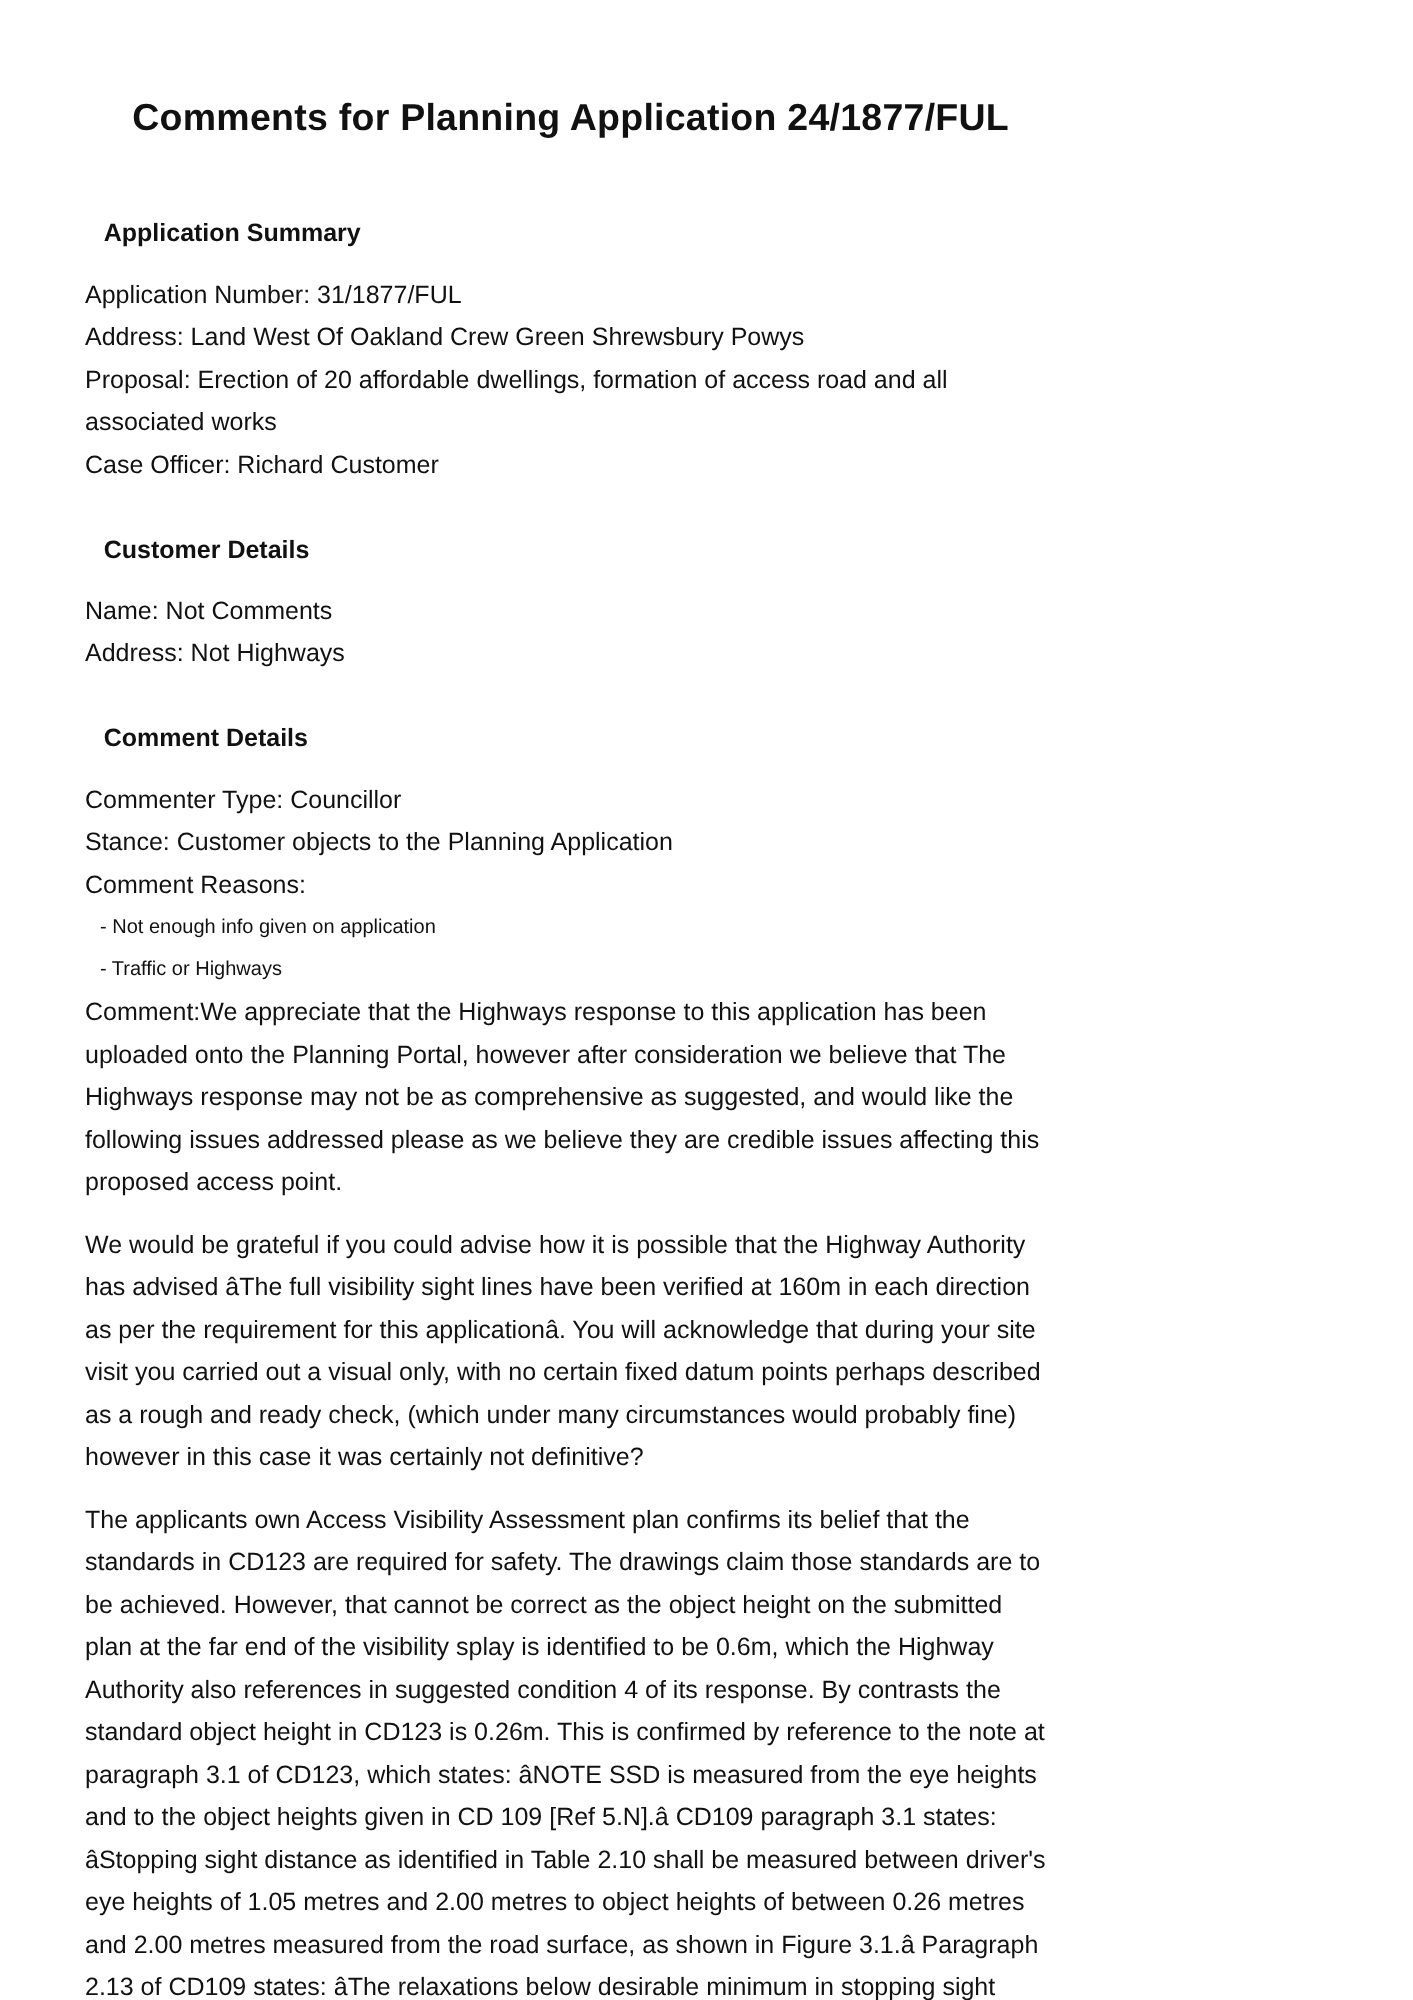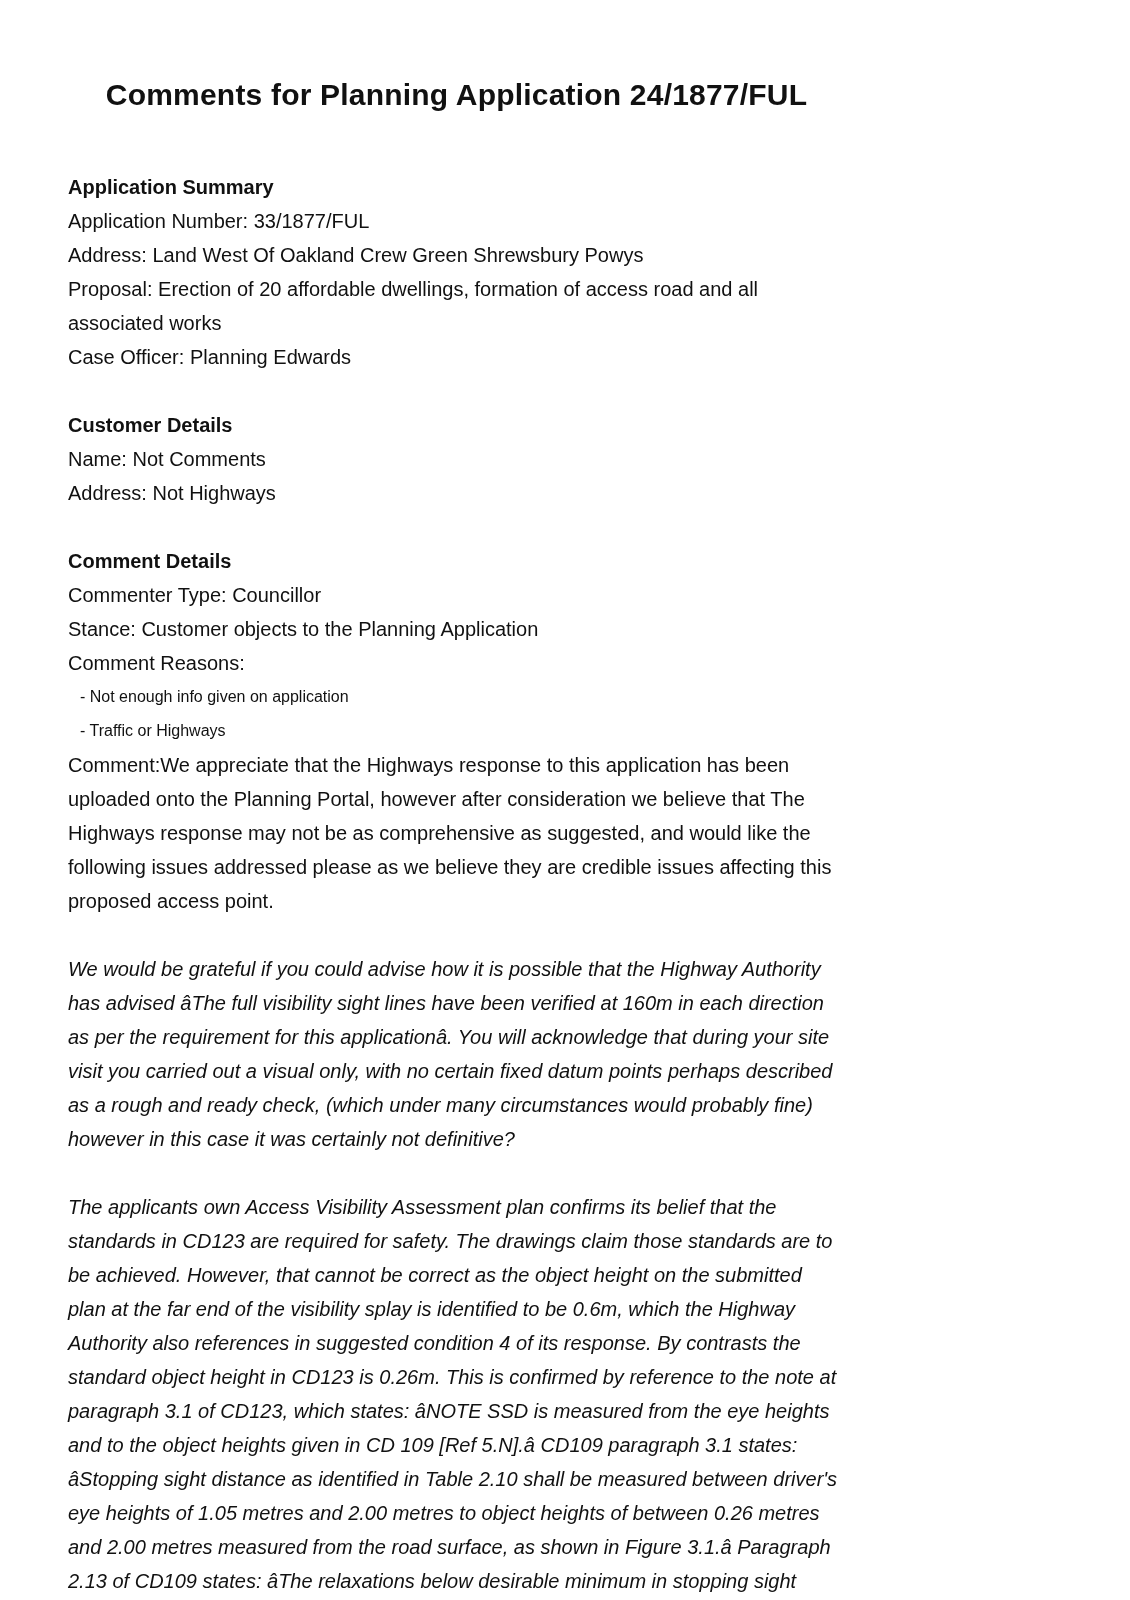--- a/index.html
+++ b/index.html
@@ -28,57 +28,56 @@
     margin: 0 0 58px 0;
     letter-spacing: 0.2px;
   }
   .section {
     margin: 0 0 34px 0;
   }
   .section-heading {
     font-size: 20px;
     font-weight: bold;
     line-height: 34px;
-    margin: 0;
+    margin: 15px;
   }
   .doc-line {
     font-size: 20px;
     line-height: 34px;
     margin: 0;
   }
   .reason-line {
     font-size: 16px;
     line-height: 34px;
     margin: 0;
     padding-left: 12px;
   }
   .comment-paragraph {
     font-size: 20px;
     line-height: 34px;
     margin: 0;
     text-align: left;
   }
   .comment-paragraph + .comment-paragraph {
-    margin-top: 34px;
-    font-style: italic;
+    margin-top: 16px;
   }
 </style>
 </head>
 <body>
 
 <div class="page">
 
   <h1 class="doc-title">Comments for Planning Application 24/1877/FUL</h1>
 
   <div class="section">
     <p class="section-heading">Application Summary</p>
-    <p class="doc-line">Application Number: 33/1877/FUL</p>
+    <p class="doc-line">Application Number: 31/1877/FUL</p>
     <p class="doc-line">Address: Land West Of Oakland Crew Green Shrewsbury Powys</p>
     <p class="doc-line">Proposal: Erection of 20 affordable dwellings, formation of access road and all associated works</p>
-    <p class="doc-line">Case Officer: Planning Edwards</p>
+    <p class="doc-line">Case Officer: Richard Customer</p>
   </div>
 
   <div class="section">
     <p class="section-heading">Customer Details</p>
     <p class="doc-line">Name: Not Comments</p>
     <p class="doc-line">Address: Not Highways</p>
   </div>
 
   <div class="section">
     <p class="section-heading">Comment Details</p>

